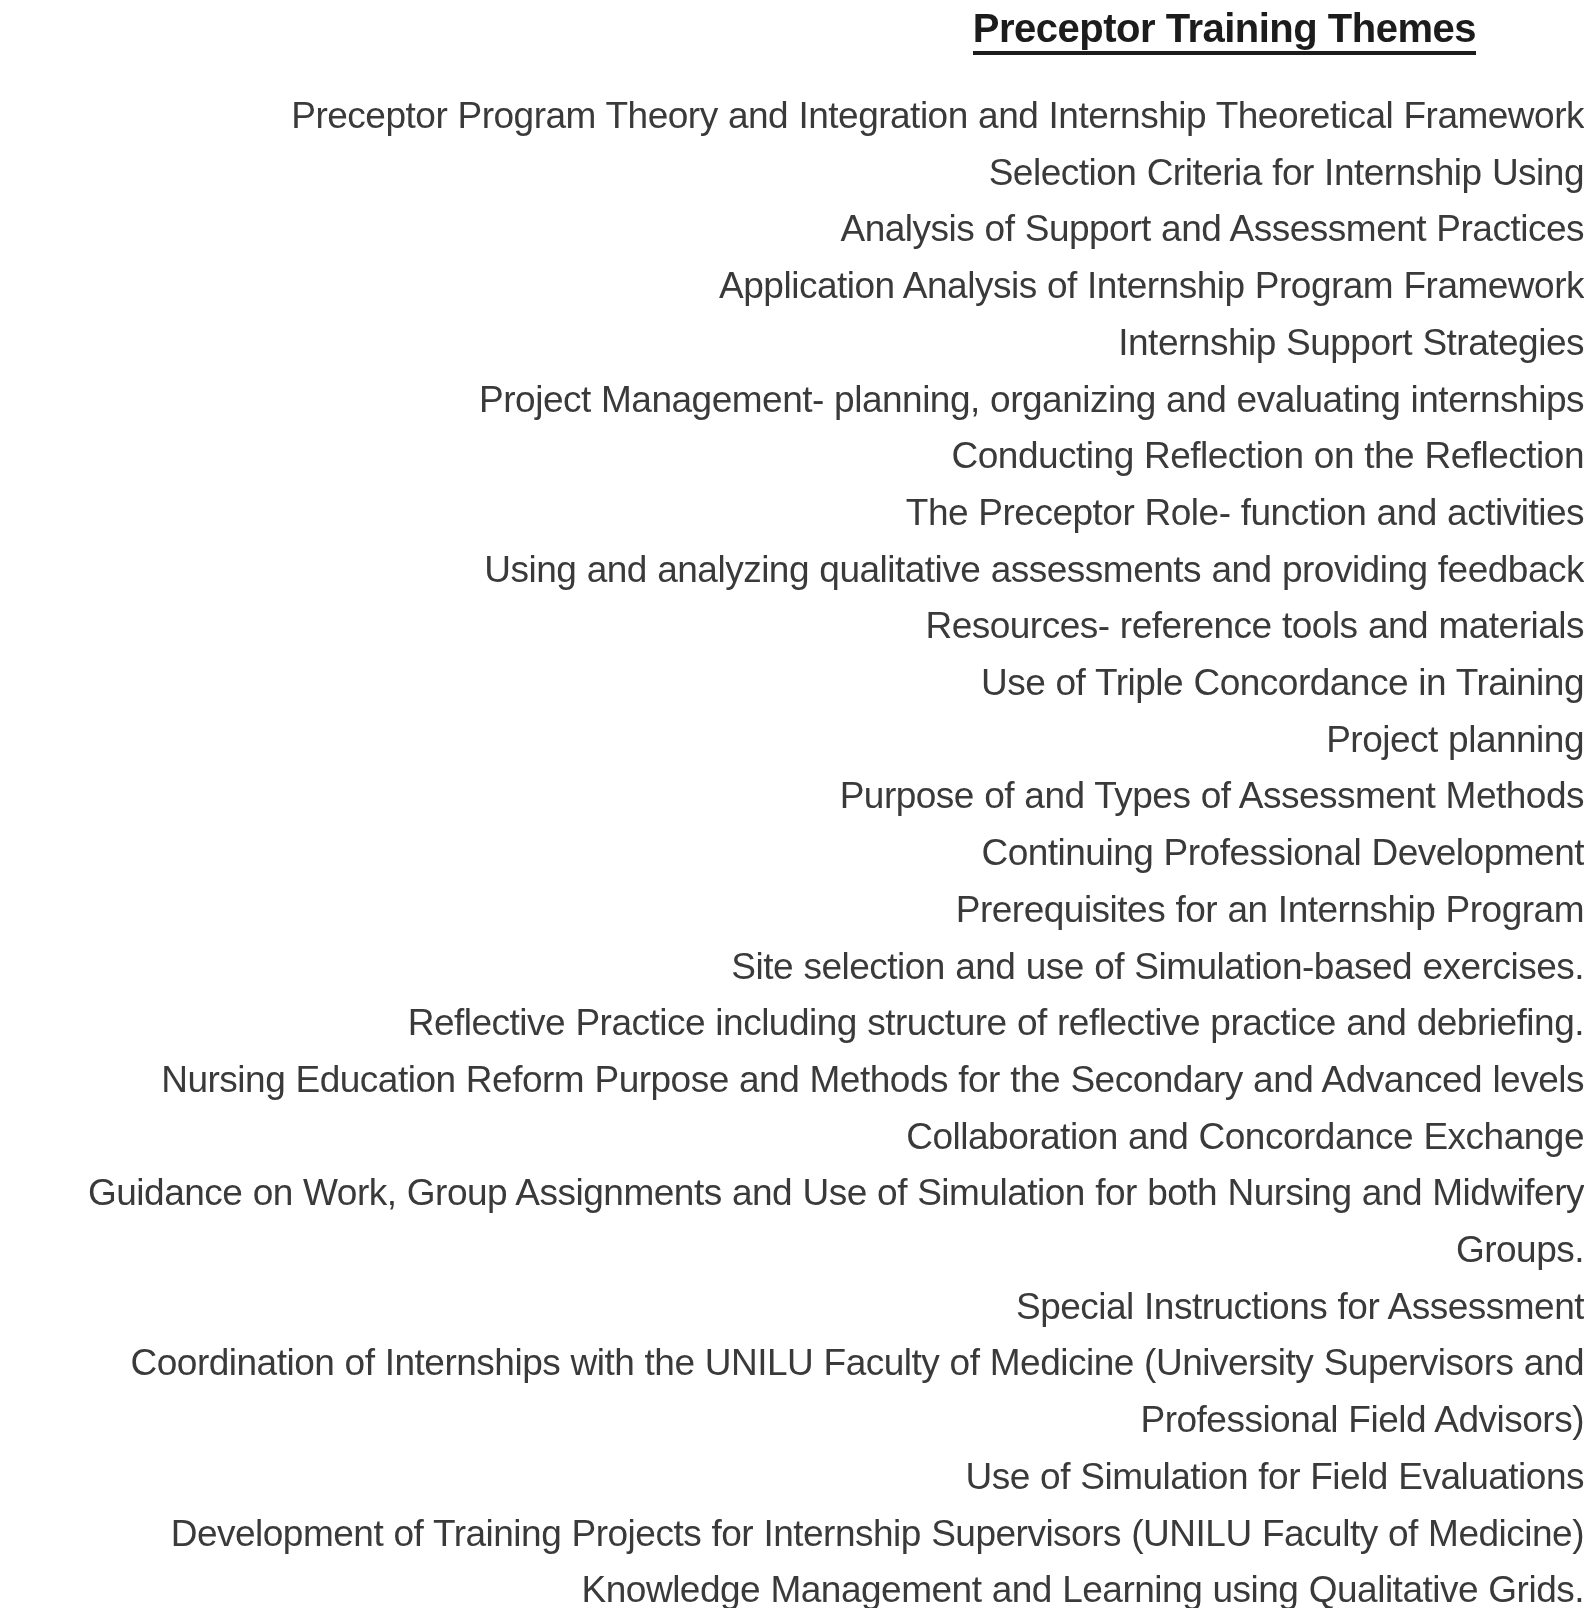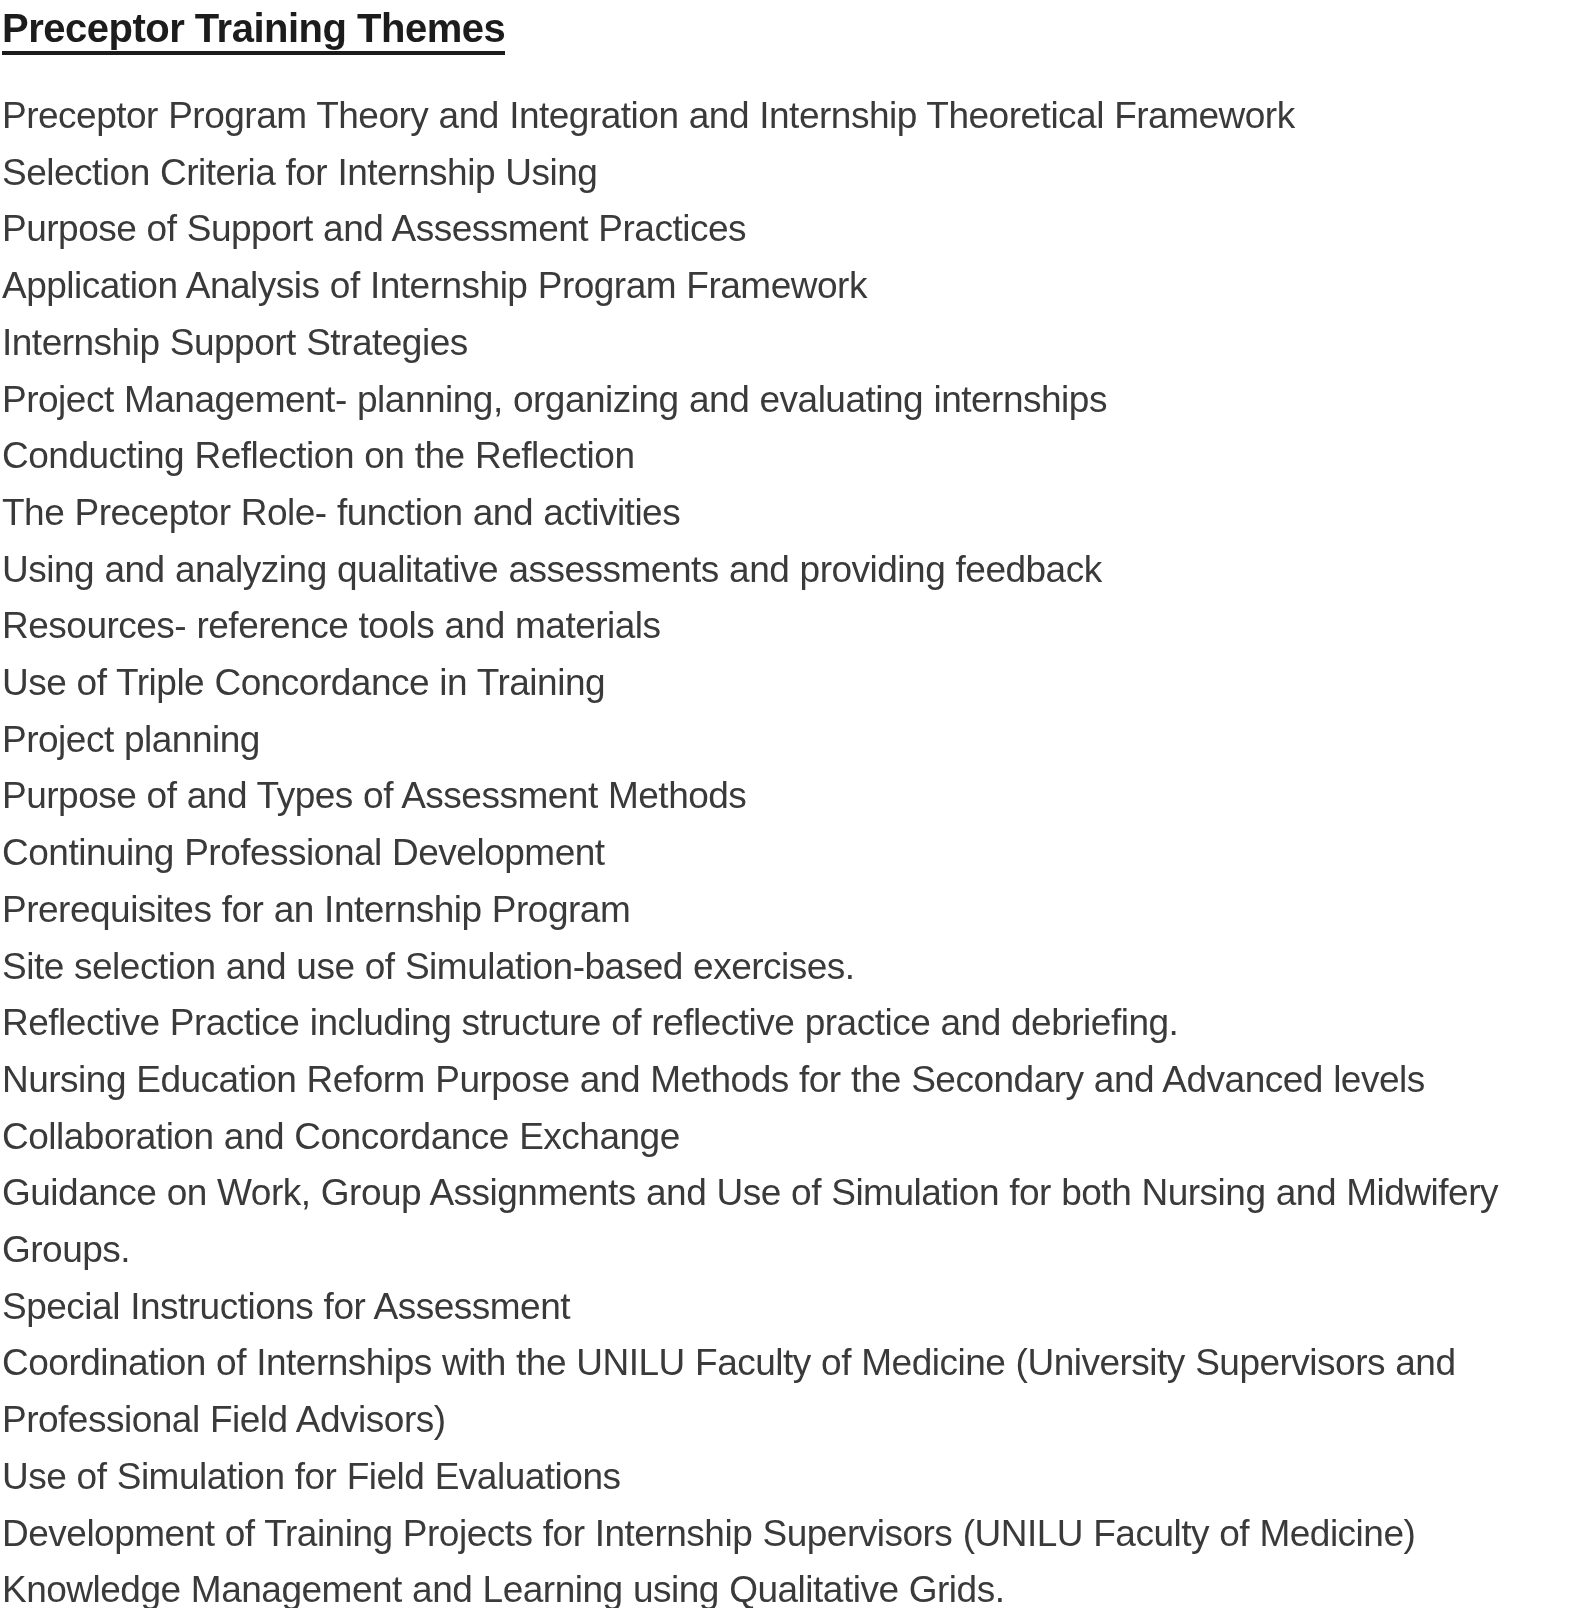--- a/index.html
+++ b/index.html
@@ -12,21 +12,21 @@
     width: 1584px;
     height: 1608px;
     background: #ffffff;
     overflow: hidden;
     box-sizing: border-box;
     padding: 6px 0 0 2px;
     font-family: "Liberation Sans", sans-serif;
   }
   .title-wrap {
     width: 1474px;
-    text-align: left;
+    text-align: right;
     height: 50px;
   }
   .doc-title {
     display: inline-block;
     margin: 0;
     font-size: 40px;
     font-weight: bold;
     color: #1c1c1c;
     letter-spacing: -0.5px;
     border-bottom: 4px solid #1c1c1c;
@@ -37,33 +37,34 @@
     margin-top: 32px;
     width: 1582px;
   }
   .theme-line {
     margin: 0;
     font-size: 37px;
     line-height: 56.7px;
     letter-spacing: -0.5px;
     color: #3a3a3a;
     word-spacing: 0.5px;
+    text-align: right;
   }
 </style>
 </head>
 <body>
 
 <div class="page">
   <div class="title-wrap">
     <h1 class="doc-title">Preceptor Training Themes</h1>
   </div>
   <div class="themes">
     <p class="theme-line">Preceptor Program Theory and Integration and Internship Theoretical Framework</p>
     <p class="theme-line">Selection Criteria for Internship Using</p>
-    <p class="theme-line">Purpose of Support and Assessment Practices</p>
+    <p class="theme-line">Analysis of Support and Assessment Practices</p>
     <p class="theme-line">Application Analysis of Internship Program Framework</p>
     <p class="theme-line">Internship Support Strategies</p>
     <p class="theme-line">Project Management- planning, organizing and evaluating internships</p>
     <p class="theme-line">Conducting Reflection on the Reflection</p>
     <p class="theme-line">The Preceptor Role- function and activities</p>
     <p class="theme-line">Using and analyzing qualitative assessments and providing feedback</p>
     <p class="theme-line">Resources- reference tools and materials</p>
     <p class="theme-line">Use of Triple Concordance in Training</p>
     <p class="theme-line">Project planning</p>
     <p class="theme-line">Purpose of and Types of Assessment Methods</p>

